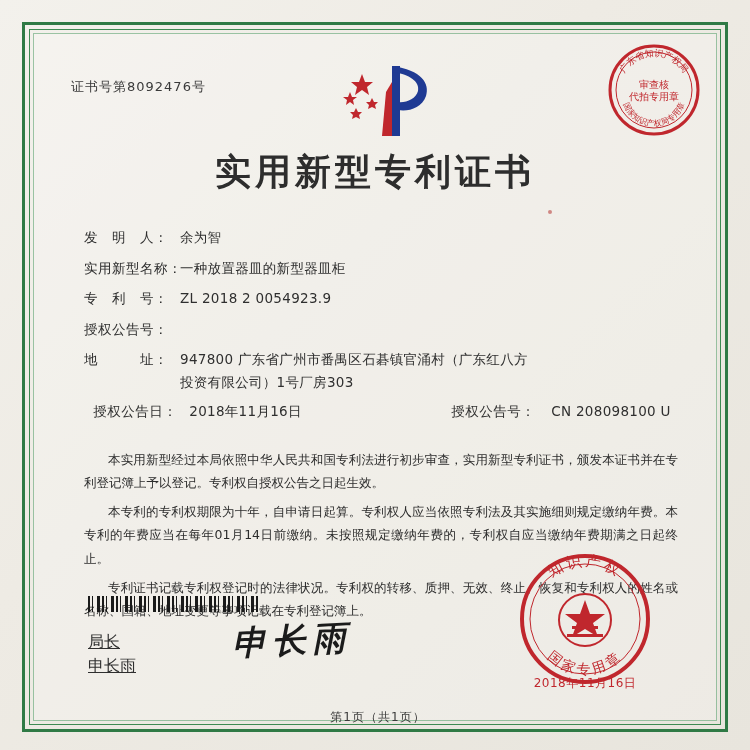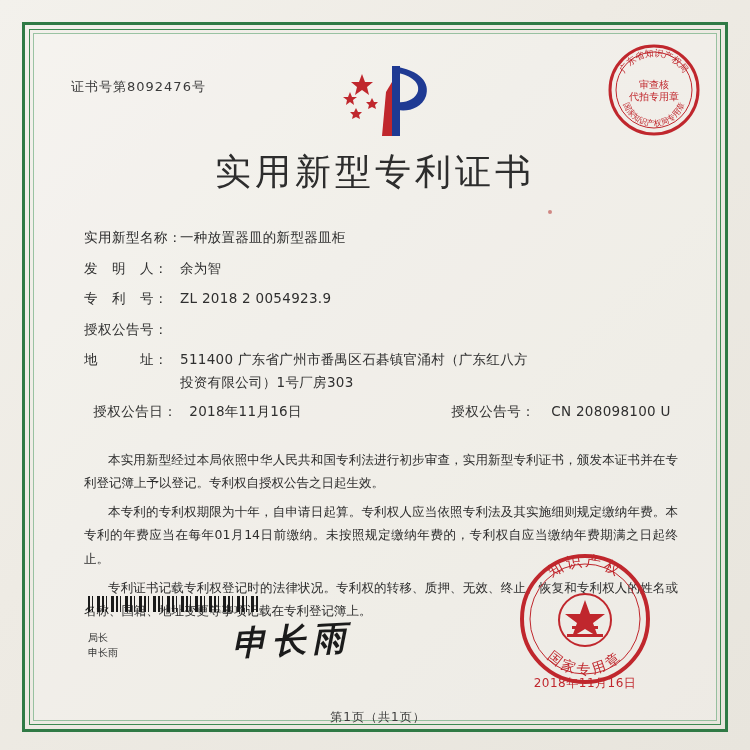--- a/index.html
+++ b/index.html
@@ -86,21 +86,21 @@
     height: 96px;
   }
 
   .title {
     position: absolute;
     left: 0;
     right: 0;
     top: 148px;
     text-align: center;
     font-size: 36px;
-    font-weight: normal;
+    font-weight: bold;
     letter-spacing: 4px;
     color: #2d2d2d;
     font-family: "DejaVu Sans", "Liberation Sans", sans-serif;
   }
 
   .fields {
     position: absolute;
     left: 84px;
     top: 228px;
     right: 70px;
@@ -168,23 +168,24 @@
         #1a1a1a 4px, #1a1a1a 5px,
         transparent 5px, transparent 9px,
         #1a1a1a 9px, #1a1a1a 12px,
         transparent 12px, transparent 14px);
   }
 
   .sig-block {
     position: absolute;
     left: 88px;
     top: 630px;
-    font-size: 10px;
+    font-size: 16px;
     color: #2f2f2f;
     line-height: 1.5;
+    text-decoration: underline;
   }
   .sig-hand {
     position: absolute;
     left: 232px;
     top: 618px;
     font-size: 34px;
     color: #1b1b1b;
     font-family: "DejaVu Serif", "Liberation Serif", serif;
     letter-spacing: 6px;
     transform: rotate(-3deg);
@@ -274,43 +275,43 @@
     </svg>
   </div>
 
   <div class="title">实用新型专利证书</div>
 
   <div class="watermark-dot"></div>
 
   <div class="fields">
 
     <div class="field-row">
+      <div class="field-label">发　明　人：</div>
+      <div class="field-value">余为智</div>
+    </div>
+
+    <div class="field-row">
       <div class="field-label">实用新型名称：</div>
       <div class="field-value">一种放置器皿的新型器皿柜</div>
     </div>
 
     <div class="field-row">
-      <div class="field-label">发　明　人：</div>
-      <div class="field-value">余为智</div>
-    </div>
-
-    <div class="field-row">
       <div class="field-label">专　利　号：</div>
       <div class="field-value">ZL 2018 2 0054923.9</div>
     </div>
 
     <div class="field-row">
       <div class="field-label">授权公告号：</div>
     </div>
 
 
     <div class="field-row">
       <div class="field-label">地　　　址：</div>
       <div class="field-value">
-        <span>511400  广东省广州市番禺区石碁镇官涌村（广东红八方</span>
+        <span>947800  广东省广州市番禺区石碁镇官涌村（广东红八方</span>
         <span class="sub">投资有限公司）1号厂房303</span>
       </div>
     </div>
 
     <div class="row-two">
       <div class="col left">
         <div class="field-label">授权公告日：</div>
         <div class="field-value">2018年11月16日</div>
       </div>
       <div class="col right">

